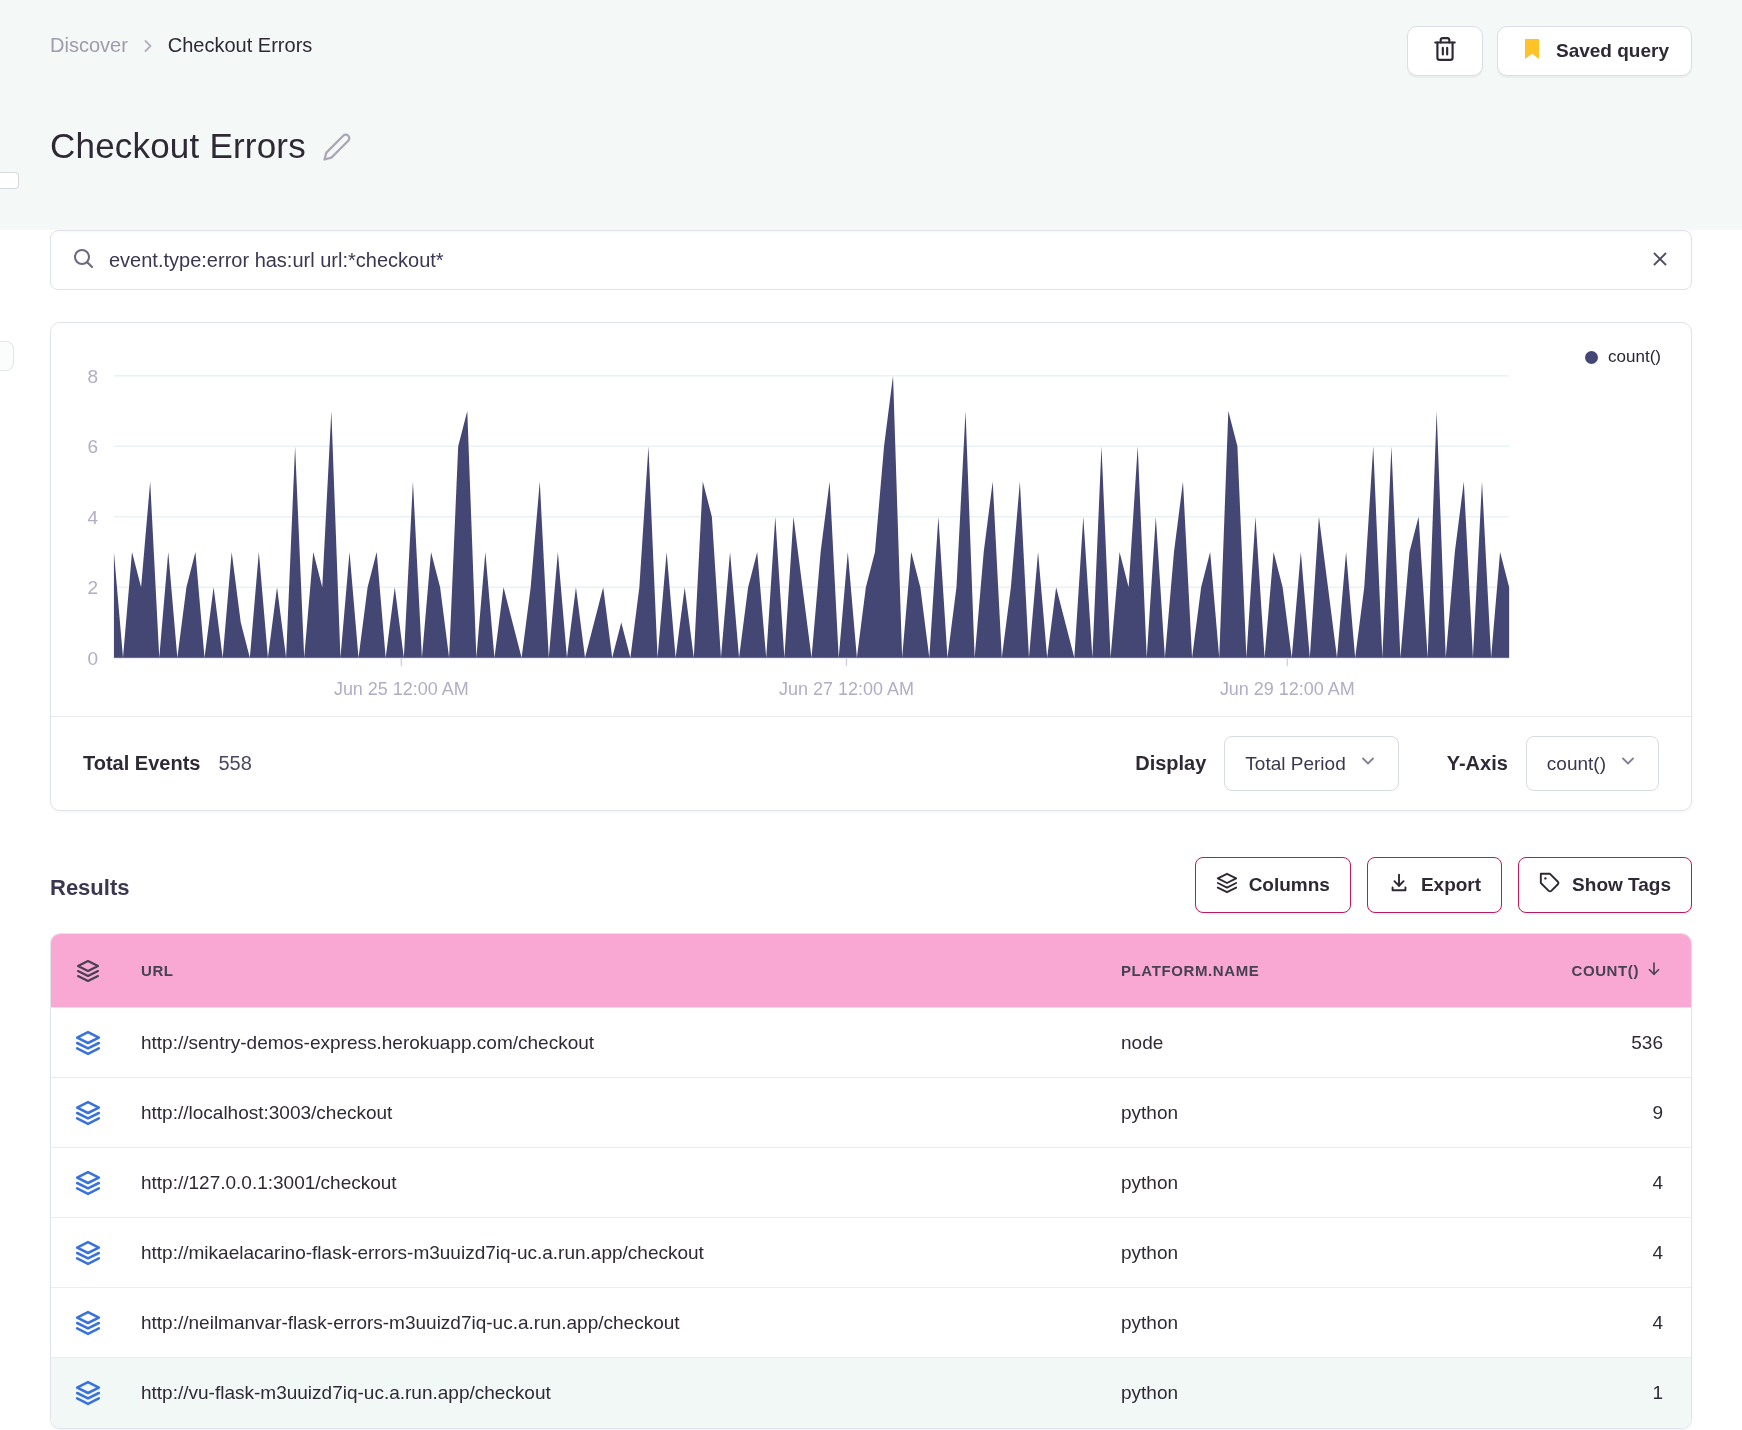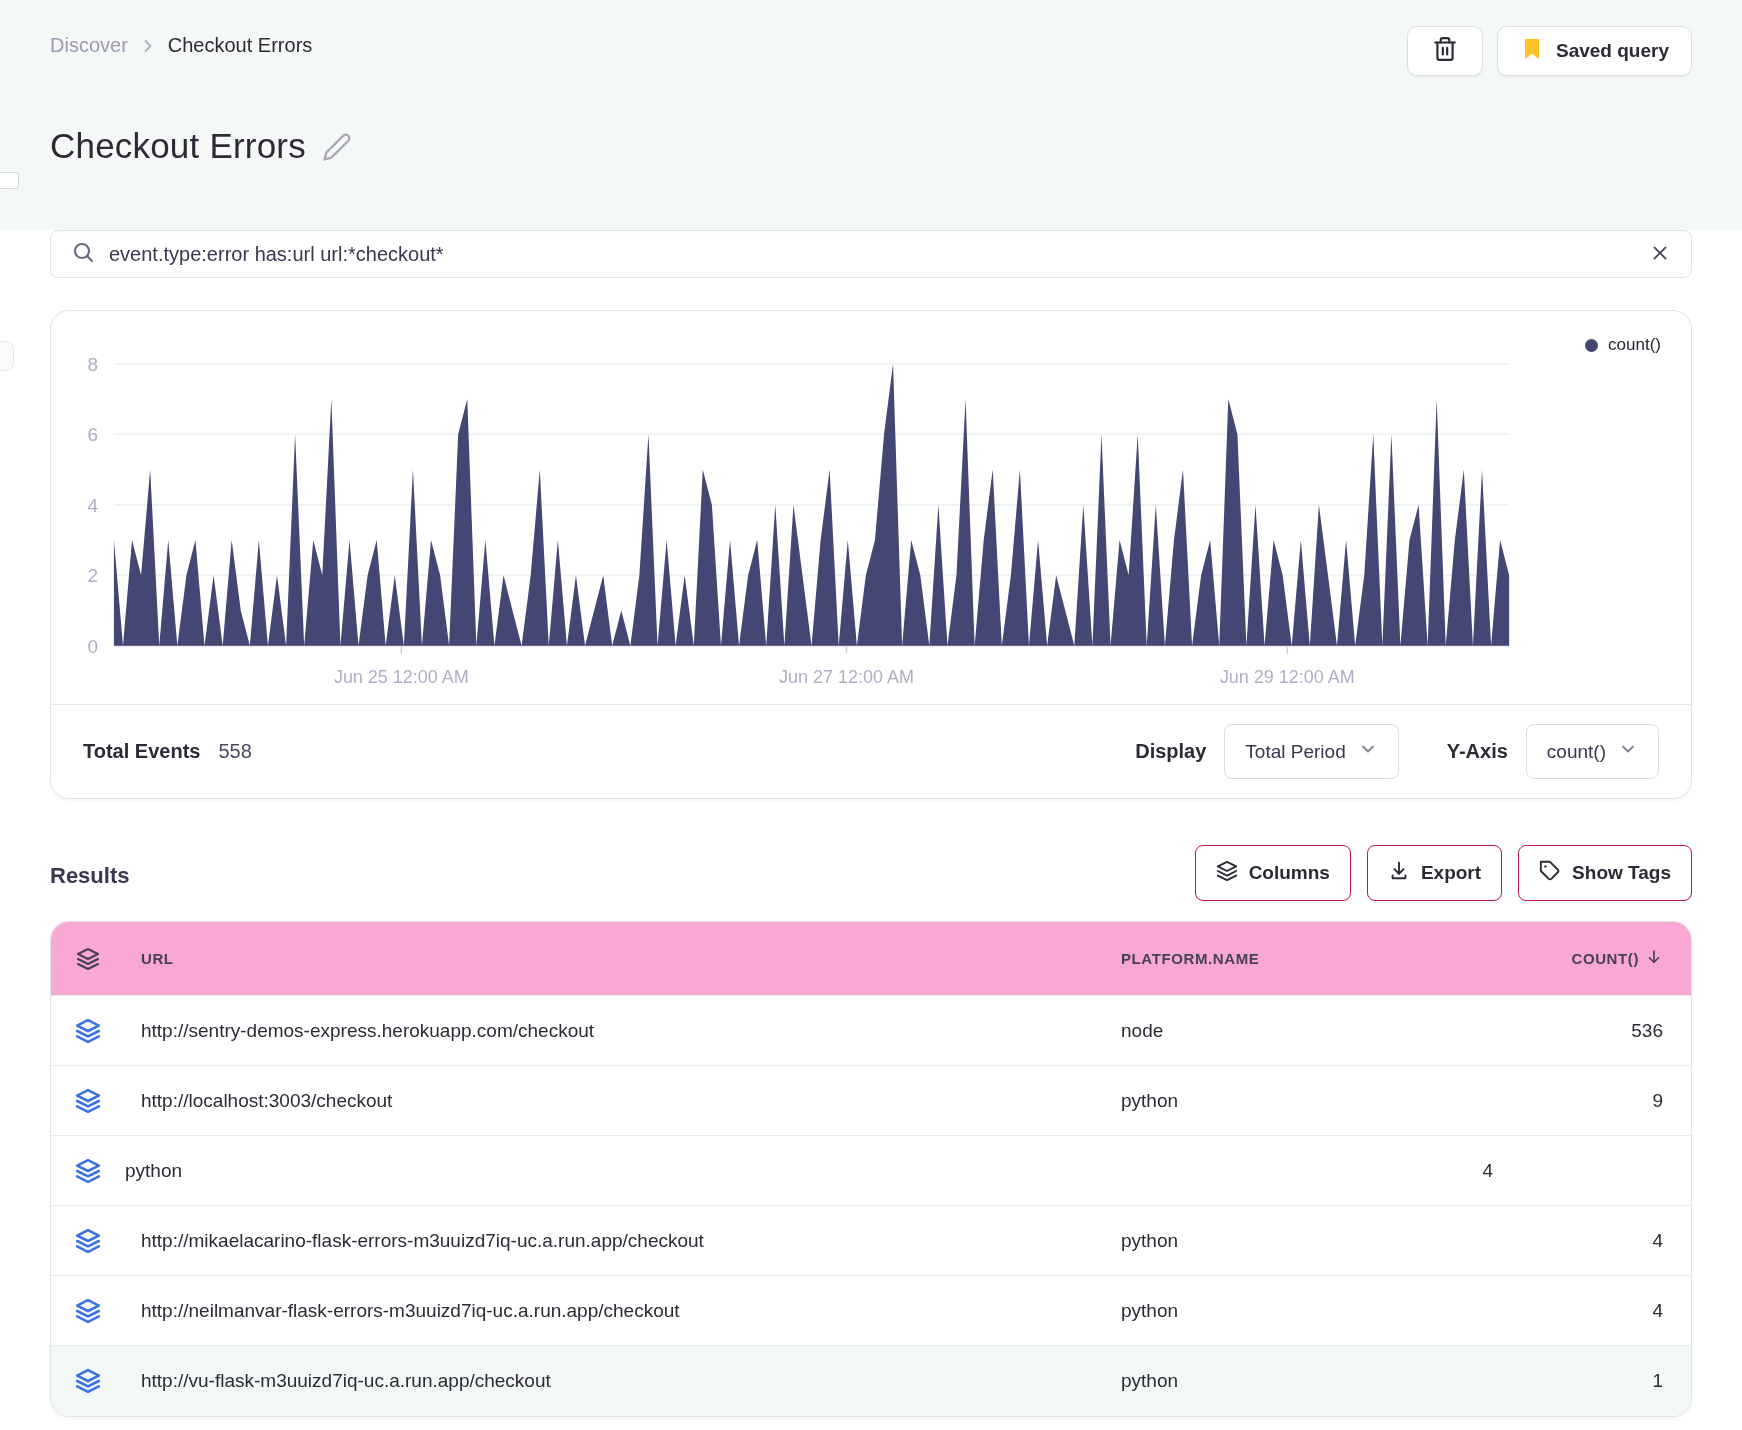--- a/index.html
+++ b/index.html
@@ -36,33 +36,33 @@
   }
   .edge-chevron {
     position:absolute; left:0; top:341px; width:14px; height:30px;
     background:#fbfcfc; border:1px solid #e3e6ea; border-left:none;
     border-radius:0 8px 8px 0;
   }
 
   .content { background:#fff; padding: 0 50px 14px 50px; }
 
   .search-bar {
-    margin-top:28px; height:48px; background:#fff;
+    margin-top:28px; height:60px; background:#fff;
     border:1px solid #dfe2e8; border-radius:8px;
     display:flex; align-items:center; padding:0 20px; gap:14px;
     box-shadow: inset 0 1px 2px rgba(40,30,60,0.03);
   }
   .search-bar input {
     flex:1; border:none; outline:none; font-size:20px; color:#3c3650;
     font-family:"Liberation Sans", sans-serif; background:transparent;
   }
   .icon-btn { background:none; border:none; cursor:pointer; display:flex; align-items:center; }
 
   .panel {
-    border:1px solid #e0e3e9; border-radius:19px; background:#fff;
+    border:1px solid #e0e3e9; border-radius:10px; background:#fff;
     box-shadow: 0 2px 3px rgba(45,20,80,0.04);
   }
   .chart-panel { margin-top:32px; position:relative; }
   .legend { position:absolute; top:24px; right:30px; display:flex; align-items:center; gap:10px; }
   .legend-dot { width:13px; height:13px; border-radius:50%; }
   .legend-label { font-size:17px; color:#2a2433; }
   .chart-wrap { padding: 40px 0 0 0; }
   svg.chart { display:block; width:1590px; height:345px; }
   .grid  { stroke:#eaf2f4; stroke-width:1.5; }
   .axis  { stroke:#dcd9e7; stroke-width:1.5; }
@@ -313,20 +313,21 @@
   </div>
 
   <div class="tr data-row">
     <div class="cell-icon">
       <svg width="26" height="26" viewBox="0 0 24 24" fill="none" stroke="#3A72DC" stroke-width="2.4" stroke-linecap="round" stroke-linejoin="round">
               <polygon points="12 2 2 7 12 12 22 7 12 2"></polygon>
               <polyline points="2 12 12 17 22 12"></polyline>
               <polyline points="2 17 12 22 22 17"></polyline>
             </svg>
     </div>
+    <div class="cell-url url-text">http://127.0.0.1:3001/checkout</div>
     <div>python</div>
     <div class="cell-count">4</div>
   </div>
 
   <div class="tr data-row">
     <div class="cell-icon">
       <svg width="26" height="26" viewBox="0 0 24 24" fill="none" stroke="#3A72DC" stroke-width="2.4" stroke-linecap="round" stroke-linejoin="round">
               <polygon points="12 2 2 7 12 12 22 7 12 2"></polygon>
               <polyline points="2 12 12 17 22 12"></polyline>
               <polyline points="2 17 12 22 22 17"></polyline>

